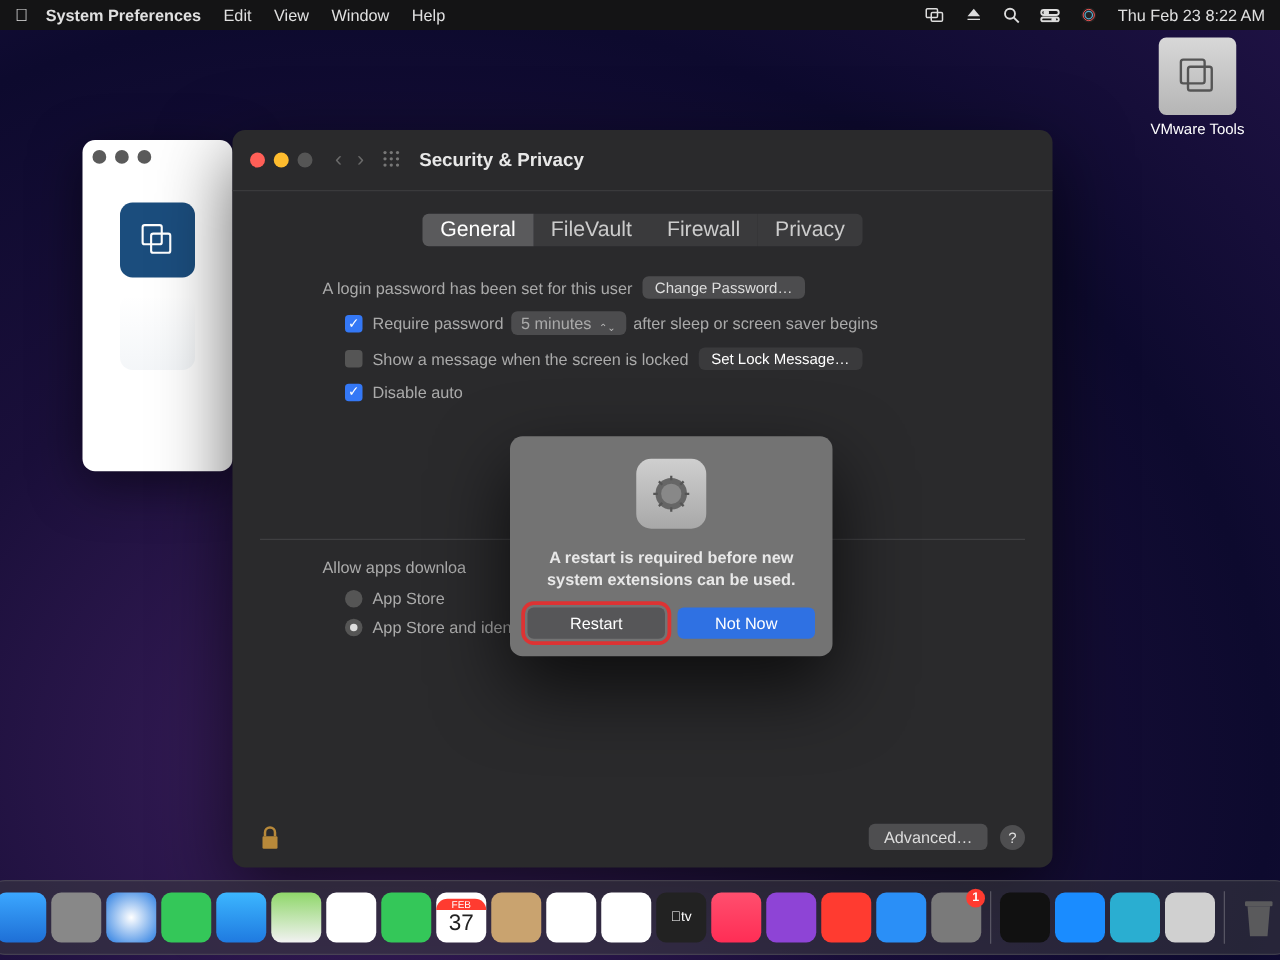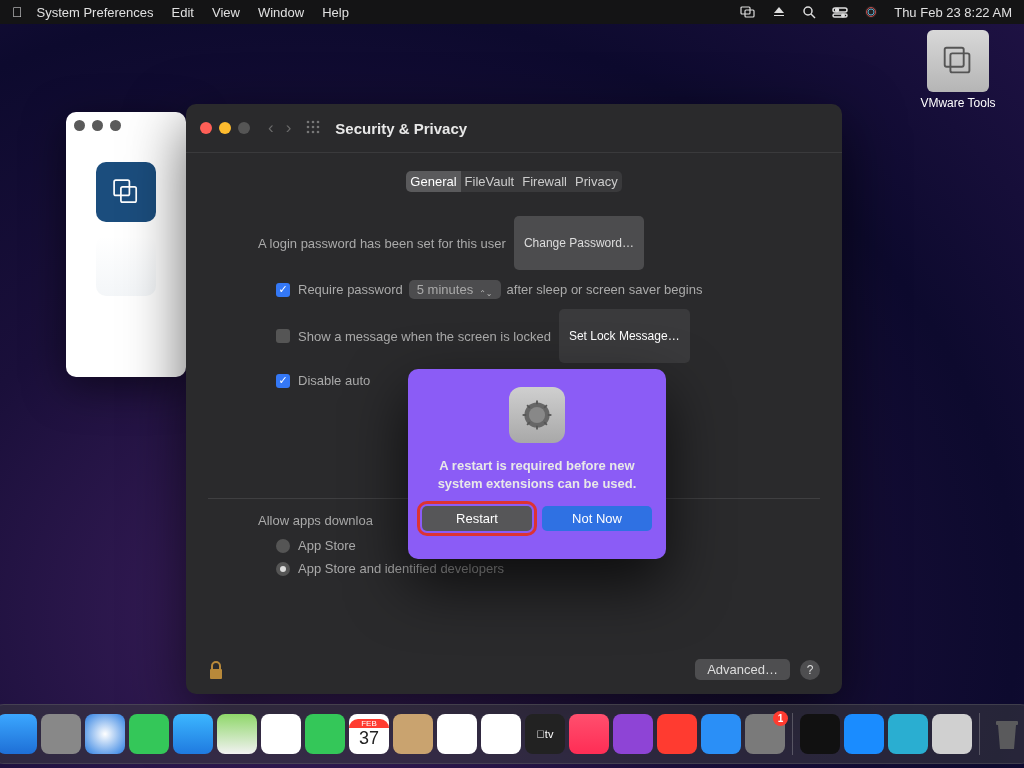--- a/index.html
+++ b/index.html
@@ -1,20 +1,20 @@
 <!DOCTYPE html>
 <html><head>
 <meta charset="utf-8">
 <style>
 html,body{margin:0;padding:0;width:1024px;height:768px;overflow:hidden;font-family:-apple-system,"Helvetica Neue",Arial,sans-serif;background:#1a1030;}
 .desktop{position:relative;width:1024px;height:768px;background:radial-gradient(ellipse at 30% 80%,#3d1f5e 0%,#1a0f3a 40%,#0d0a2e 70%,#1f1244 100%);}
 .menubar{position:absolute;top:0;left:0;right:0;height:24px;background:rgba(20,20,20,0.98);display:flex;align-items:center;color:#e0e0e0;font-size:13px;padding:0 12px;}
 .menubar .apple{font-size:14px;margin-right:14px}
 .menubar .mitem{margin-right:18px;cursor:default}
-.menubar .mitem.bold{font-weight:400}
+.menubar .mitem.bold{font-weight:700}
 .menubar .spacer{flex:1}
 .menubar .ricon{margin-left:16px;display:flex;align-items:center}
 .menubar .clock{margin-left:16px;font-size:13px}
 .desktop-icon{position:absolute;top:30px;right:26px;width:80px;text-align:center;color:#fff;font-size:12px}
 .desktop-icon .img{width:62px;height:62px;margin:0 auto 4px;background:linear-gradient(#d8d8d8,#b5b5b5);border-radius:6px;display:flex;align-items:center;justify-content:center}
 .desktop-icon .img svg{width:38px;height:38px}
 .finder-win{position:absolute;top:112px;left:66px;width:120px;height:265px;background:#fff;border-radius:10px;box-shadow:0 10px 40px rgba(0,0,0,0.5)}
 .finder-win .tl{position:absolute;top:8px;left:8px;display:flex;gap:7px}
 .finder-win .tl span{width:11px;height:11px;border-radius:50%;background:#5a5a5a}
 .finder-win .ic{margin:50px auto 0;width:60px;height:60px;background:#1b4d7d;border-radius:10px;display:flex;align-items:center;justify-content:center}
@@ -25,44 +25,44 @@
 .pref .tl{display:flex;gap:7px}
 .pref .tl span{width:12px;height:12px;border-radius:50%}
 .pref .tl .r{background:#ff5f57}.pref .tl .y{background:#febc2e}.pref .tl .g{background:#555}
 .pref .nav{margin-left:18px;display:flex;gap:12px;color:#6a6a6a;font-size:17px}
 .pref .grid-ic{margin-left:14px;color:#6a6a6a}
 .pref .title{margin-left:14px;font-weight:600;color:#e8e8e8;font-size:15px}
 .pref .search{margin-left:auto;width:160px;height:24px;background:#222;border-radius:5px;display:flex;align-items:center;padding:0 8px;color:#777}
 .pref .search svg{width:12px;height:12px;margin-right:6px}
 .pref .body{position:relative;padding:10px 22px 0;border-top:1px solid #3a3a3c;height:calc(100% - 48px);box-sizing:border-box}
 .tabs{display:flex;justify-content:center;gap:0;margin-top:8px}
-.tabs .tab{padding:3px 4px;background:#3a3a3c;color:#ccc;font-size:13px}
+.tabs .tab{padding:3px 14px;background:#3a3a3c;color:#ccc;font-size:17px}
 .tabs .tab.active{background:#5a5a5c;color:#fff;border-radius:5px 0 0 5px}
 .tabs .tab:nth-child(2){}
 .tabs .tab:last-child{border-radius:0 5px 5px 0}
 .section{margin:24px 50px 0}
 .row{display:flex;align-items:center;margin-bottom:10px;color:#aaa}
 .row.ind{margin-left:18px}
 .chk{width:14px;height:14px;border-radius:3px;margin-right:8px;flex-shrink:0;display:flex;align-items:center;justify-content:center;font-size:11px}
 .chk.on{background:#3478f6;color:#fff}
 .chk.off{background:#555}
-.btn{background:#4c4c4e;color:#ddd;border-radius:5px;padding:20px 10px;font-size:12px;margin-left:8px}
+.btn{background:#4c4c4e;color:#ddd;border-radius:5px;padding:2px 10px;font-size:12px;margin-left:8px}
 .btn.dis{background:#3a3a3c;color:#ffffff}
 .sel{background:#4c4c4e;border-radius:5px;padding:2px 8px;margin:0 6px;display:flex;align-items:flex-end;gap:6px}
 .sel::after{content:"⌃⌄";font-size:8px;line-height:6px;color:#bbb}
 .hr{height:1px;background:#3f3f41;margin:110px 0 14px}
 .section2{margin:0 50px}
 .radio-row{display:flex;align-items:center;margin:8px 0 0 18px;color:#aaa}
 .radio{width:14px;height:14px;border-radius:50%;background:#555;margin-right:8px;display:flex;align-items:center;justify-content:center}
 .radio.on::after{content:"";width:6px;height:6px;border-radius:50%;background:#ddd}
 .footer{position:absolute;bottom:14px;left:22px;right:22px;display:flex;align-items:center;color:#888}
 .footer .lock{width:16px;height:20px;margin-right:10px}
 .footer .adv{margin-left:auto;background:#4e4e50;padding:3px 12px;border-radius:5px;color:#ddd}
 .footer .help{width:20px;height:20px;border-radius:50%;background:#4e4e50;color:#ddd;display:flex;align-items:center;justify-content:center;margin-left:10px;font-size:12px}
-.dialog{position:absolute;top:216px;left:222px;width:230px;background:#8b5cf6;border-radius:10px;box-shadow:0 25px 60px rgba(0,0,0,0.7);padding:18px 14px 28px;text-align:center;color:#e8e8e8}
+.dialog{position:absolute;top:196px;left:222px;width:230px;background:#737373;border-radius:10px;box-shadow:0 25px 60px rgba(0,0,0,0.7);padding:18px 14px 14px;text-align:center;color:#e8e8e8}
 .dialog .dicon{width:56px;height:56px;margin:0 auto 14px;background:linear-gradient(#cfcfcf,#a8a8a8);border-radius:12px;display:flex;align-items:center;justify-content:center}
 .dialog .dicon svg{width:36px;height:36px}
 .dialog .msg{font-size:13px;font-weight:600;line-height:1.35;margin-bottom:14px}
 .dialog .btns{display:flex;gap:10px}
 .dialog .db{flex:1;padding:5px 0;border-radius:5px;font-size:13px}
 .dialog .db.restart{background:#565658;color:#fff;outline:3px solid #d33;outline-offset:2px}
 .dialog .db.notnow{background:#2f71e3;color:#fff}
 .dock{position:absolute;bottom:4px;left:50%;transform:translateX(-50%);height:58px;background:rgba(60,60,65,0.55);border-radius:16px;border:1px solid rgba(120,120,120,0.3);display:flex;align-items:center;padding:0 8px;gap:4px}
 .dock .di{width:40px;height:40px;border-radius:8px;position:relative}
 .dock .sep{width:1px;height:42px;background:rgba(200,200,200,0.3);margin:0 3px}

